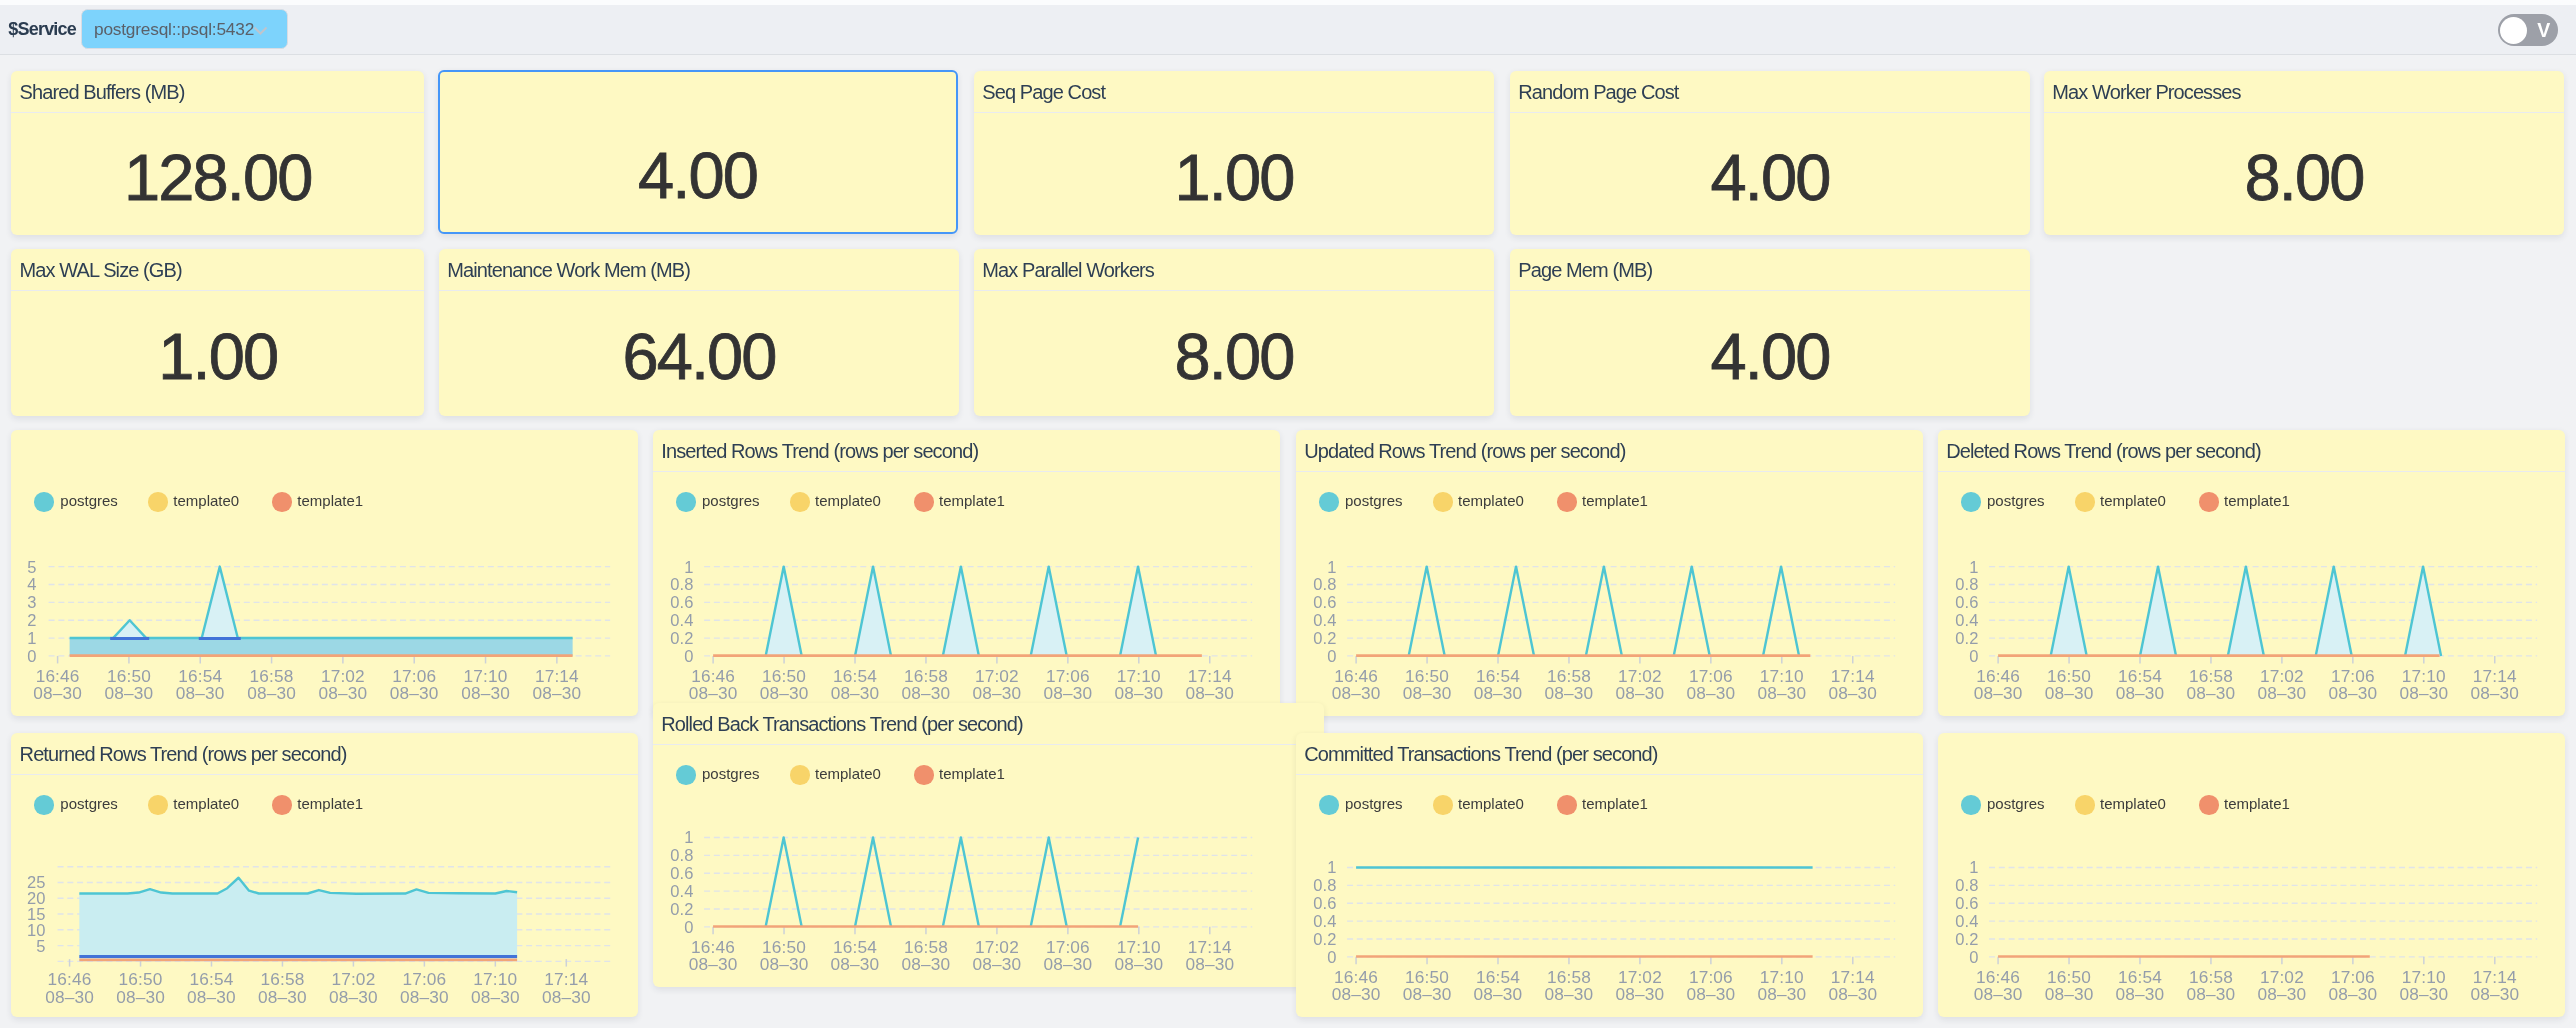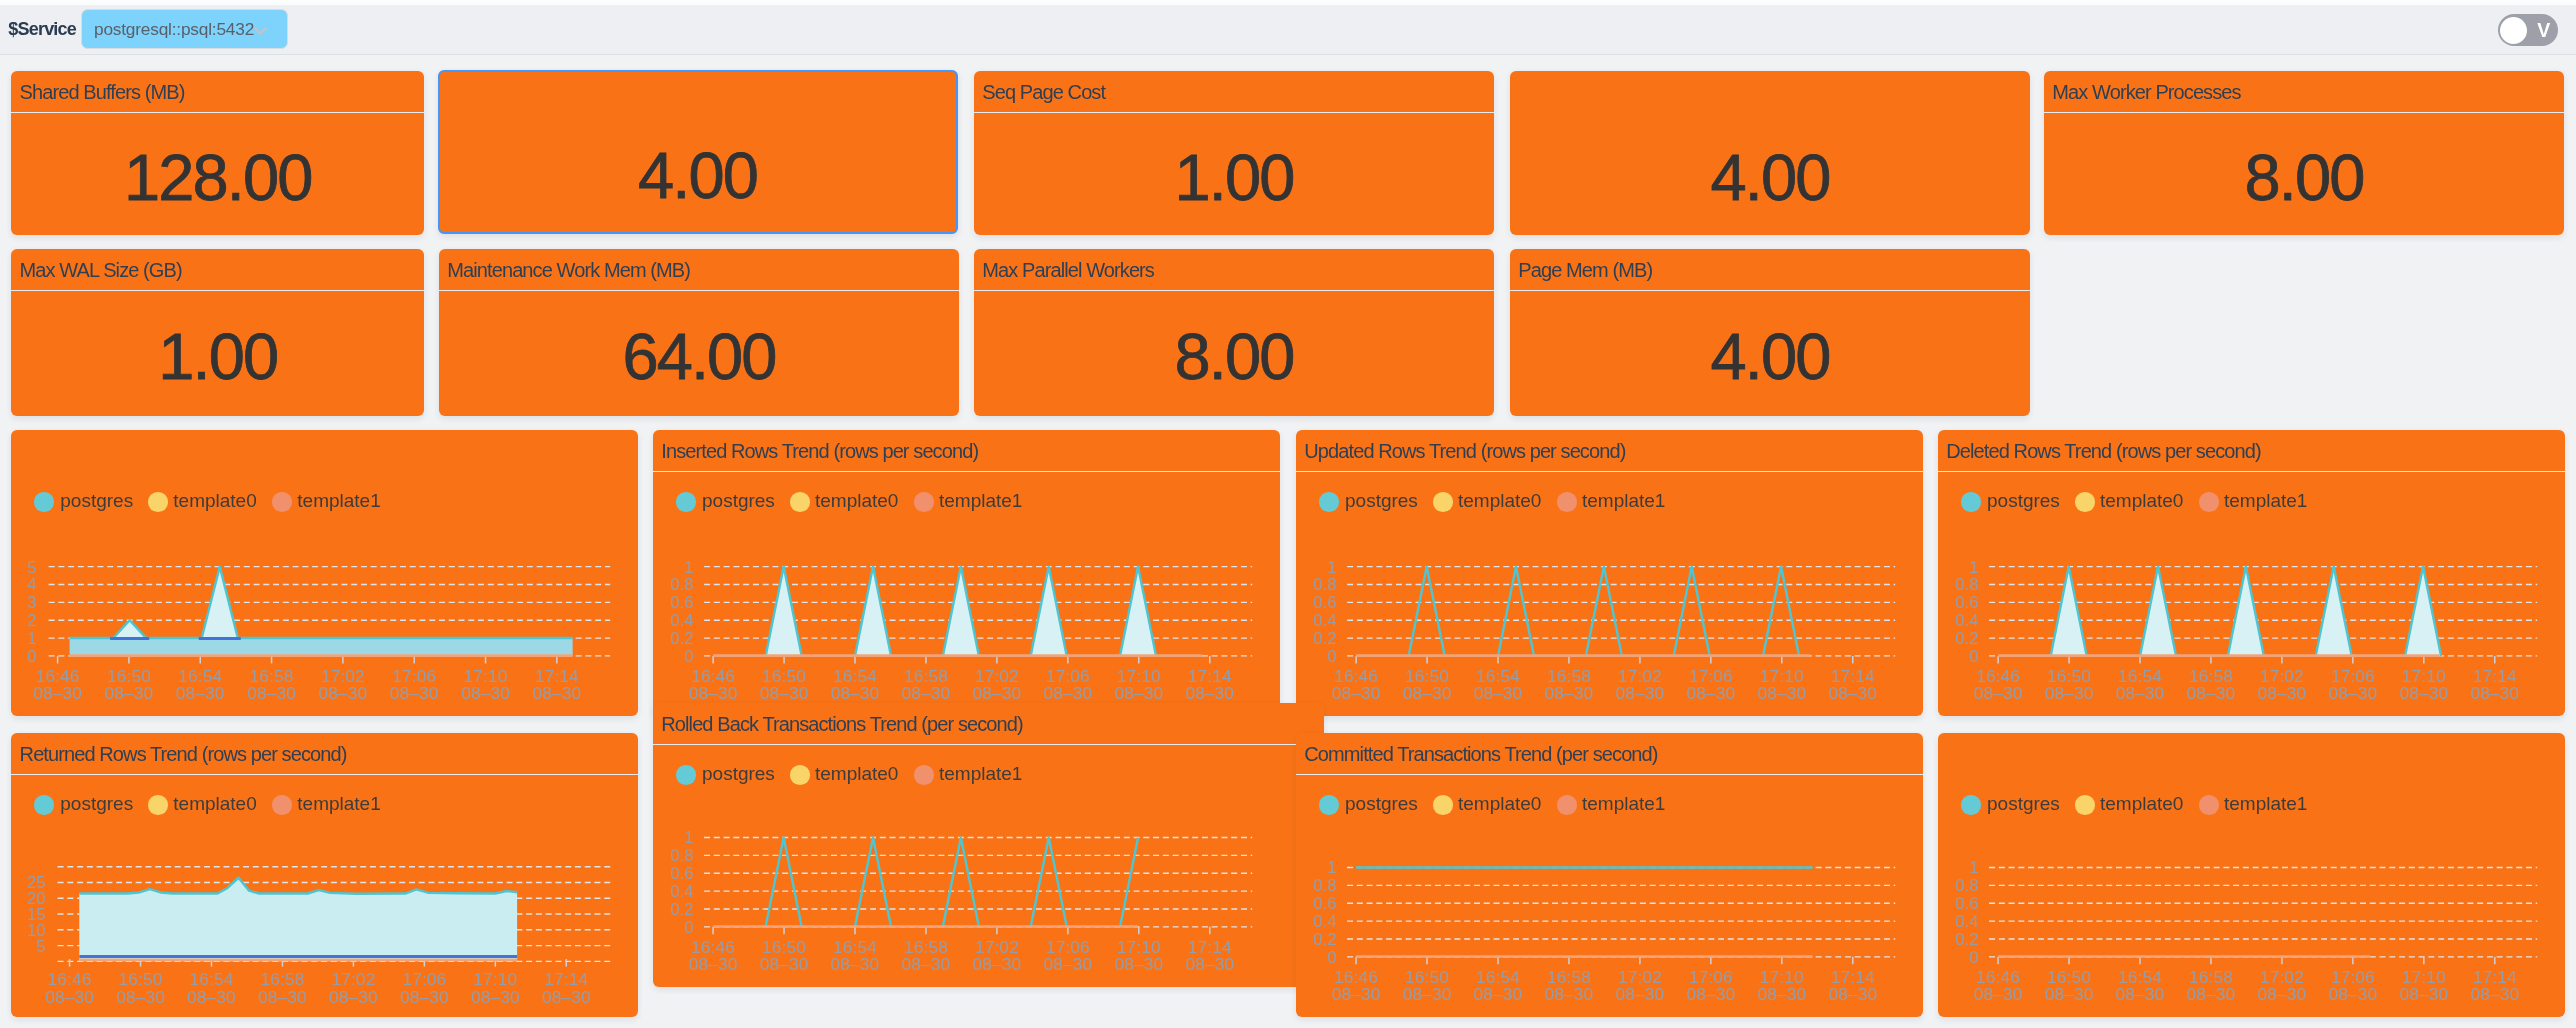--- a/index.html
+++ b/index.html
@@ -2,27 +2,27 @@
 <html style="font-size:12px"><head><meta charset="utf-8"><style>
 *{margin:0;padding:0;box-sizing:border-box}
 html,body{width:2576px;height:1029px;background:#f1f2f4;font-family:"Liberation Sans",sans-serif;position:relative;overflow:hidden}
 .topbar{position:absolute;left:0;top:5.3px;width:2576px;height:50px;background:#edeff3;border-bottom:1.5px solid #dcdfe3}
 .svc{position:absolute;left:8.3px;top:5.3px;height:50px;line-height:48px;font-size:18px;font-weight:700;color:#2b3c50;letter-spacing:-0.8px}
 .sel-box{position:absolute;left:81px;top:9px;width:207px;height:40px;background:#7dd3fc;border:1.5px solid #d8dce3;border-radius:6.8px}
 .sel-box span{position:absolute;left:12px;top:0;line-height:38px;font-size:17.3px;color:#5a6069;letter-spacing:-0.2px}
 .switch{position:absolute;left:2498px;top:14.3px;width:60px;height:32px;border-radius:16px;background:#9da0a8}
 .switch .knob{position:absolute;left:2.3px;top:2.3px;width:27px;height:27px;border-radius:50%;background:#fff}
 .switch .v{position:absolute;left:33px;top:0;width:25.5px;text-align:center;line-height:32px;font-size:19.5px;font-weight:700;color:#fff}
-.card{position:absolute;background:#f97316;border-radius:6px;box-shadow:0 2.3px 6.8px rgba(31,45,61,0.09)}
+.card{position:absolute;background:#fef9c3;border-radius:6px;box-shadow:0 2.3px 6.8px rgba(31,45,61,0.09)}
 .card.sel{border:2.3px solid #4596f8;margin:-1.5px 0 0 -1.5px}
 .ct{height:42px;line-height:43px;padding-left:8.3px;font-size:20px;letter-spacing:-0.9px;color:#2e3f54;border-bottom:1.5px solid #e9ebef;white-space:nowrap}
 .cv{position:absolute;left:0;right:0;top:42px;bottom:0;display:flex;align-items:center;justify-content:center;font-size:65px;letter-spacing:-1.9px;color:#333;padding-top:6px;-webkit-text-stroke:0.8px #333}
 .lg{position:absolute;left:0;top:42px;width:100%;height:60px}
 .lgc{position:absolute;top:20px;width:19.5px;height:19.5px;border-radius:50%}
-.lgt{position:absolute;top:7.5px;line-height:42px;font-size:19px;color:#3c3c3c}
+.lgt{position:absolute;top:7.5px;line-height:42px;font-size:15px;color:#3c3c3c}
 svg text{letter-spacing:0.2px}
 </style></head><body>
 <div style="position:absolute;left:0;top:0;width:2576px;height:5.3px;background:#fbfcfd"></div>
 <div class="topbar"></div>
 <div class="svc">$Service</div>
 <div class="sel-box">
     <span>postgresql::psql:5432</span>
     <svg width="15" height="9" style="position:absolute;right:19px;top:16px" viewBox="0 0 20 12">
       <path d="M2 2 L10 10 L18 2" fill="none" stroke="#c0c4cc" stroke-width="2.6"></path>
     </svg>
@@ -36,20 +36,21 @@
     <div class="cv">128.00</div>
   </div>
 <div class="card sel" style="left:439px;top:71px;width:520px;height:164px">
     <div class="cv">4.00</div>
   </div>
 <div class="card" style="left:974px;top:71px;width:520px;height:164px">
     <div class="ct">Seq Page Cost</div>
     <div class="cv">1.00</div>
   </div>
 <div class="card" style="left:1510px;top:71px;width:520px;height:164px">
+    <div class="ct">Random Page Cost</div>
     <div class="cv">4.00</div>
   </div>
 <div class="card" style="left:2044px;top:71px;width:520px;height:164px">
     <div class="ct">Max Worker Processes</div>
     <div class="cv">8.00</div>
   </div>
 <div class="card" style="left:11.3px;top:249px;width:413px;height:167px">
     <div class="ct">Max WAL Size (GB)</div>
     <div class="cv">1.00</div>
   </div>

